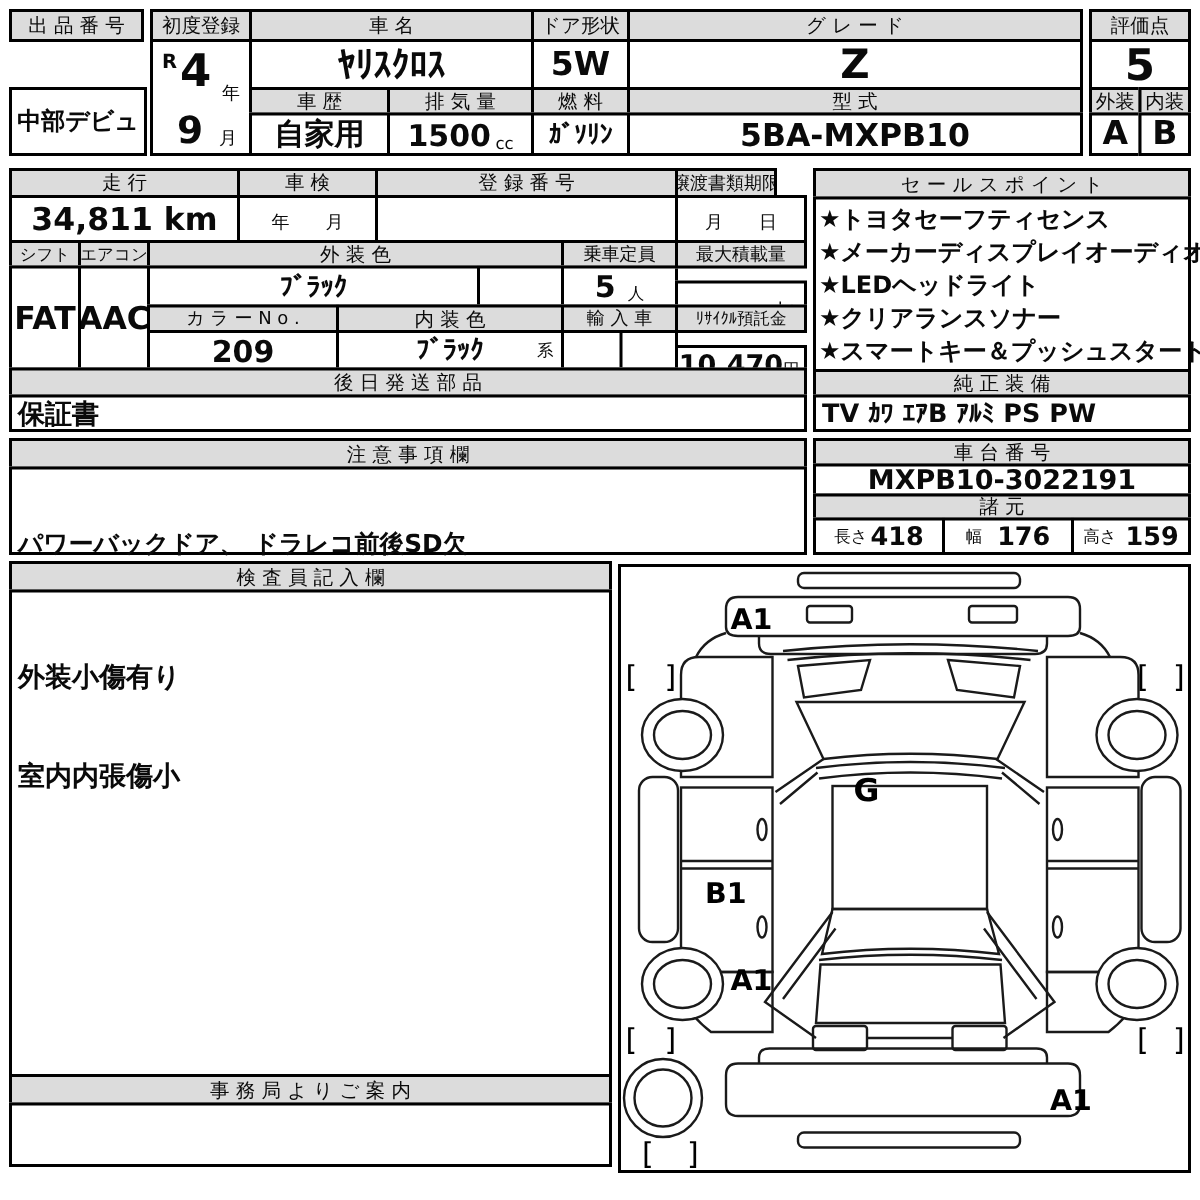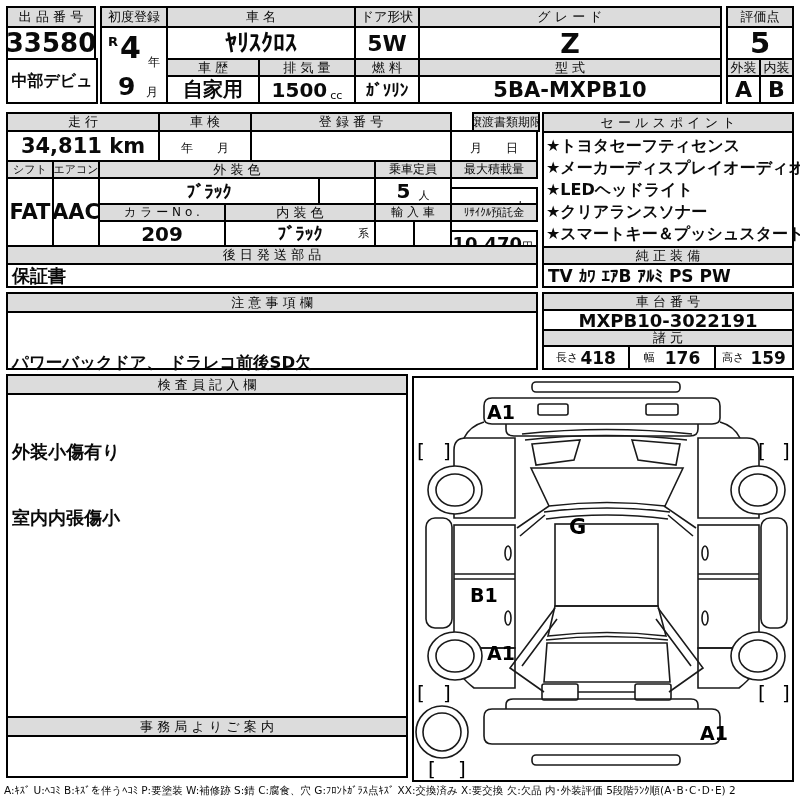--- a/index.html
+++ b/index.html
@@ -16,21 +16,20 @@
   .lines{font-weight:bold;line-height:19px;font-size:16px;padding:2px 0 0 4px;white-space:pre;}
   .footer{font-size:10.5px;white-space:nowrap;letter-spacing:0;}
   svg text{font-family:"DejaVu Sans","Liberation Sans",sans-serif;}
 </style>
 </head>
 <body>
 
 <div id="sheet">
 
   <div class="abs bar" style="left:6px;top:6px;width:90px;height:22px">出 品 番 号</div>
-  <div class="abs b v" style="left:6px;top:26px;width:90px;height:34px;font-size:26px">33580</div>
   <div class="abs b v" style="left:6px;top:58px;width:92px;height:46px;font-size:16px">中部デビュ</div>
 
   <div class="abs bar" style="left:100px;top:6px;width:68px;height:22px">初度登録</div>
   <div class="abs b" style="left:100px;top:26px;width:68px;height:78px">
     <span class="abs" style="left:6px;top:6px;font-size:13px;font-weight:bold">R</span>
     <span class="abs" style="left:18px;top:2px;font-size:30px;font-weight:bold">4</span>
     <span class="abs" style="right:6px;top:26px;font-size:12px">年</span>
     <span class="abs" style="left:16px;top:44px;font-size:25px;font-weight:bold">9</span>
     <span class="abs" style="right:8px;top:56px;font-size:12px">月</span>
   </div>
@@ -61,21 +60,21 @@
   <div class="abs bar" style="left:759px;top:58px;width:35px;height:19px">内装</div>
   <div class="abs b v" style="left:726px;top:75px;width:35px;height:29px;font-size:22px">A</div>
   <div class="abs b v" style="left:759px;top:75px;width:35px;height:29px;font-size:22px">B</div>
 
   <div class="abs bar" style="left:6px;top:112px;width:154px;height:20px">走 行</div>
   <div class="abs b v" style="left:6px;top:130px;width:154px;height:32px;font-size:21px">34,811 km</div>
   <div class="abs bar" style="left:158px;top:112px;width:94px;height:20px">車 検</div>
   <div class="abs b v" style="left:158px;top:130px;width:94px;height:32px;align-items:flex-end;padding-bottom:3px;font-size:12px;font-weight:normal">年　　月</div>
   <div class="abs bar" style="left:250px;top:112px;width:202px;height:20px">登 録 番 号</div>
   <div class="abs b v" style="left:250px;top:130px;width:202px;height:32px"></div>
-  <div class="abs bar" style="left:472px;top:112px;width:68px;height:20px;font-size:12px">譲渡書類期限</div>
+  <div class="abs bar" style="left:450px;top:112px;width:68px;height:20px;font-size:12px">譲渡書類期限</div>
   <div class="abs b v" style="left:450px;top:130px;width:88px;height:32px;align-items:flex-end;padding-bottom:3px;font-size:12px;font-weight:normal">月　　日</div>
 
   <div class="abs bar" style="left:6px;top:160px;width:48px;height:19px;font-size:11px">シフト</div>
   <div class="abs bar" style="left:52px;top:160px;width:48px;height:19px;font-size:11px">エアコン</div>
   <div class="abs b v" style="left:6px;top:177px;width:48px;height:70px;font-size:21px">FAT</div>
   <div class="abs b v" style="left:52px;top:177px;width:48px;height:70px;font-size:21px">AAC</div>
 
   <div class="abs bar" style="left:98px;top:160px;width:278px;height:19px">外 装 色</div>
   <div class="abs b v" style="left:98px;top:177px;width:222px;height:28px;font-size:18px">ﾌﾞﾗｯｸ</div>
   <div class="abs b" style="left:318px;top:177px;width:58px;height:28px"></div>
@@ -236,14 +235,13 @@
         <text x="3" y="322">[</text>
         <text x="29" y="322">]</text>
         <text x="344" y="322">[</text>
         <text x="368" y="322">]</text>
         <text x="14" y="398">[</text>
         <text x="44" y="398">]</text>
       </g>
     </svg>
   </div>
 
-  <div class="abs footer" style="left:4px;top:784px;width:794px">A:ｷｽﾞ U:ﾍｺﾐ B:ｷｽﾞを伴うﾍｺﾐ P:要塗装 W:補修跡 S:錆 C:腐食、穴 G:ﾌﾛﾝﾄｶﾞﾗｽ点ｷｽﾞ XX:交換済み X:要交換 欠:欠品 内･外装評価 5段階ﾗﾝｸ順(A･B･C･D･E) 2</div>
 </div>
 
 </body></html>

